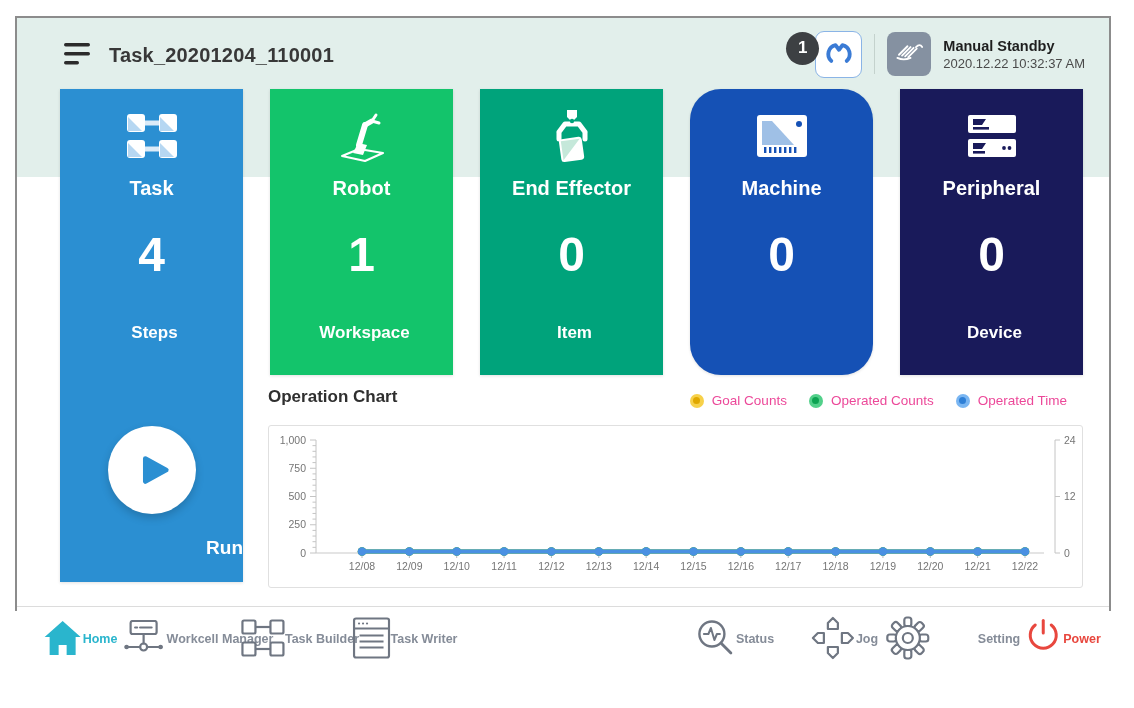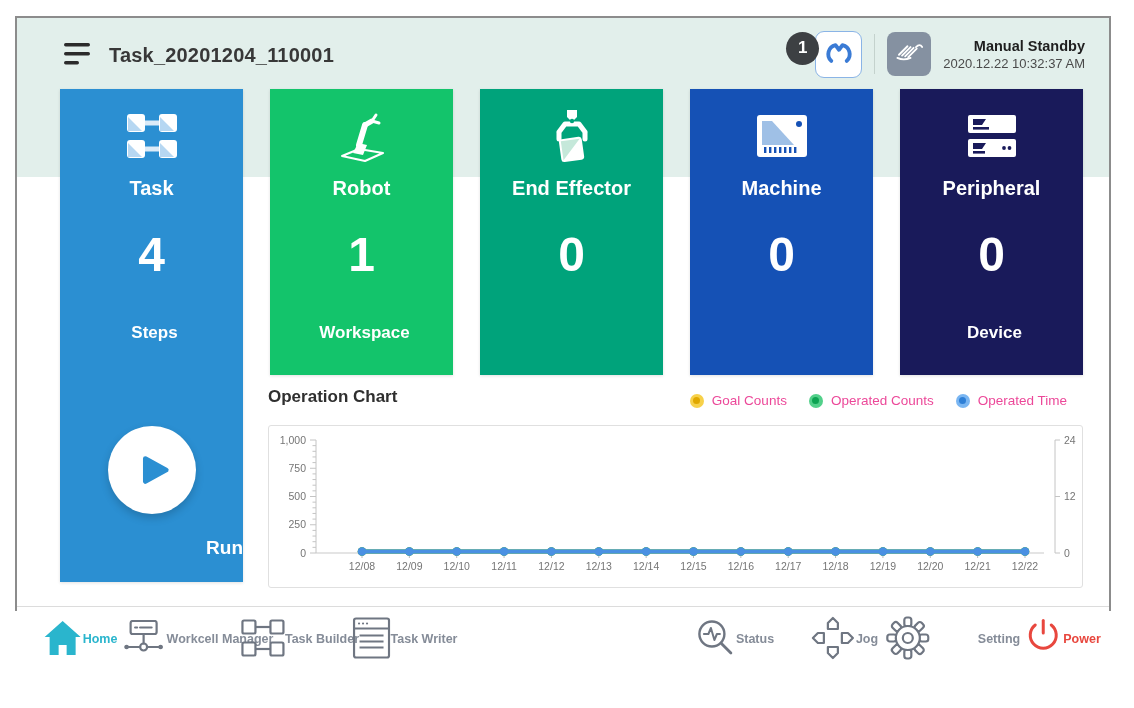--- a/index.html
+++ b/index.html
@@ -12,21 +12,21 @@
   .hamburger{position:absolute;left:46px;top:23px;width:30px;height:26px;cursor:pointer;}
   .app-title{position:absolute;left:92px;top:26px;font-size:20px;font-weight:bold;color:#383838;letter-spacing:.2px;white-space:nowrap;}
   .header-right{position:absolute;right:24px;top:9px;height:54px;display:flex;align-items:center;gap:12px;}
   .notif-badge{width:33px;height:33px;border-radius:50%;background:#3d4043;color:#fff;font-size:17px;font-weight:bold;
     display:flex;align-items:center;justify-content:center;margin-right:-16px;margin-top:-12px;position:relative;z-index:2;}
   .tool-btn{width:47px;height:47px;background:#fff;border:1.5px solid #8ab4e6;border-radius:9px;
     display:flex;align-items:center;justify-content:center;position:relative;z-index:1;}
   .hdr-divider{width:1px;height:40px;background:#c4d2cd;}
   .mode-tile{width:44px;height:44px;border-radius:8px;background:#8591a1;display:flex;align-items:center;justify-content:center;}
   .mode-texts{display:flex;flex-direction:column;justify-content:center;}
-  .mode-label{font-size:14.5px;font-weight:bold;color:#1e1e1e;line-height:18px;white-space:nowrap;text-align:right;}
+  .mode-label{font-size:14.5px;font-weight:bold;color:#1e1e1e;line-height:18px;white-space:nowrap;}
   .mode-datetime{font-size:13px;color:#4a4a4a;line-height:17px;white-space:nowrap;}
 
   
   .card{position:absolute;top:71px;width:183px;height:286px;color:#fff;z-index:3;box-shadow:0 1px 3px rgba(0,0,0,.12);}
   .card-task{height:493px;}
   .card-icon{position:absolute;left:0;top:16px;width:100%;height:62px;display:flex;align-items:center;justify-content:center;}
   .card-title{position:absolute;left:0;top:88px;width:100%;text-align:center;font-size:20px;font-weight:bold;}
   .card-value{position:absolute;left:0;top:138px;width:100%;text-align:center;font-size:48px;font-weight:bold;}
   .card-unit{position:absolute;left:0;top:234px;width:100%;text-align:center;font-size:17px;font-weight:bold;padding-left:6px;}
   .run-btn{position:absolute;left:50%;top:337px;transform:translateX(-50%);width:88px;height:88px;border-radius:50%;
@@ -153,23 +153,24 @@
           <path d="M10,24 L16,16 H30 L36,24 M10,24 V31 M36,24 V31" fill="none" stroke="#fff" stroke-width="5" stroke-linecap="round" stroke-linejoin="round"></path>
           <circle cx="23" cy="13" r="2.2" fill="#00a37b"></circle>
           <g transform="translate(11,30) rotate(-8 11 11)">
             <rect width="23" height="23" rx="3" fill="#fff"></rect>
             <polygon points="2,2 21,2 2,21" fill="#c5e8da"></polygon>
           </g>
         </svg>
       </div>
       <div class="card-title">End Effector</div>
       <div class="card-value">0</div>
-    </div>
-
-    <div class="card" style="left: 673px; background: rgb(21, 81, 181);">
+      <div class="card-unit">Item</div>
+    </div>
+
+    <div class="card" style="left: 673px; background: rgb(21, 81, 181); border-radius: 31px;">
       <div class="card-icon">
         <svg width="50" height="42" viewBox="0 0 50 42">
           <rect x="0" y="0" width="50" height="42" rx="3" fill="#fff"></rect>
           <polygon points="5,6 15,6 37,30 5,30" fill="#9fc0e6"></polygon>
           <circle cx="42" cy="9" r="3" fill="#1551b5"></circle>
           <g fill="#1551b5">
             <rect x="7" y="32" width="2.4" height="6"></rect>
               <rect x="12" y="32" width="2.4" height="6"></rect>
             <rect x="17" y="32" width="2.4" height="6"></rect>
               <rect x="22" y="32" width="2.4" height="6"></rect>

